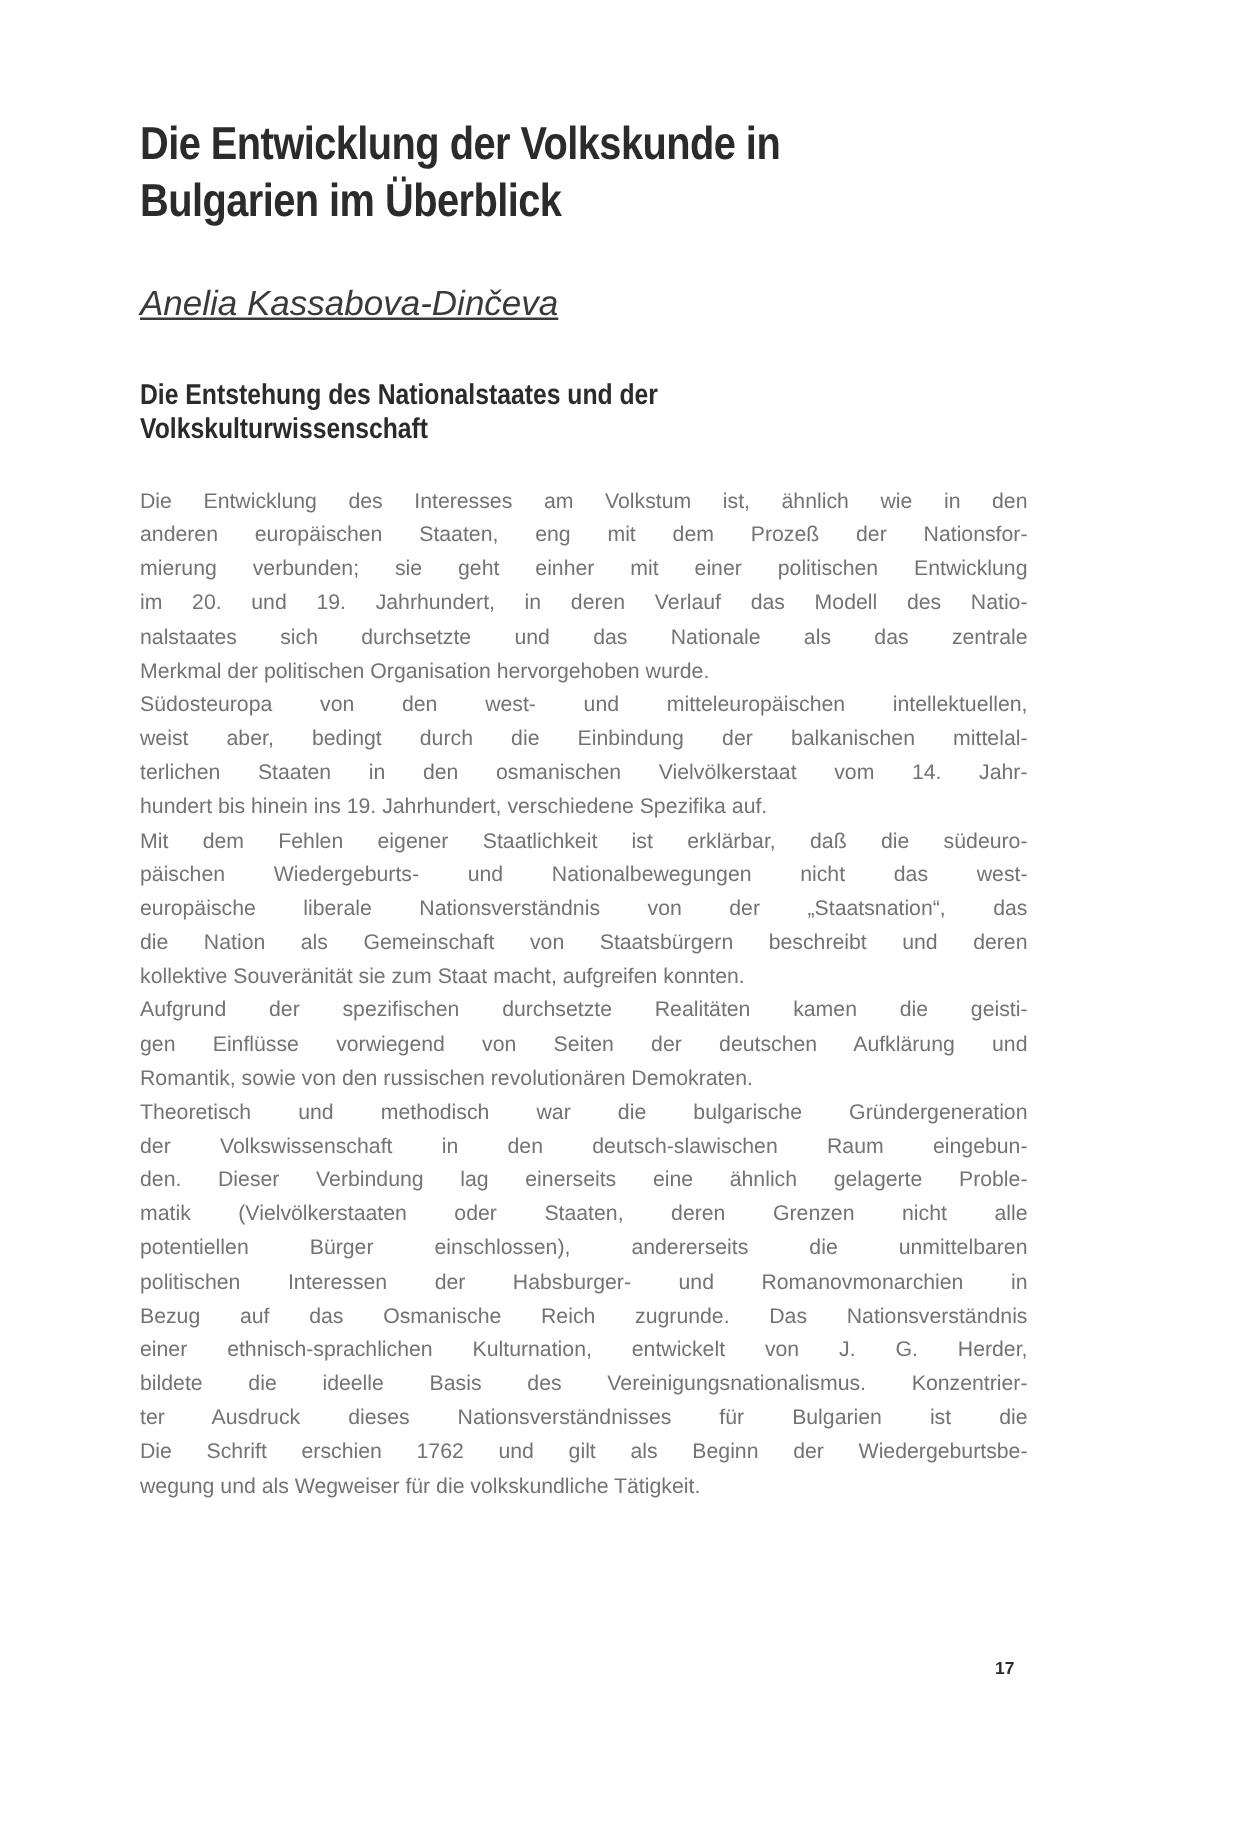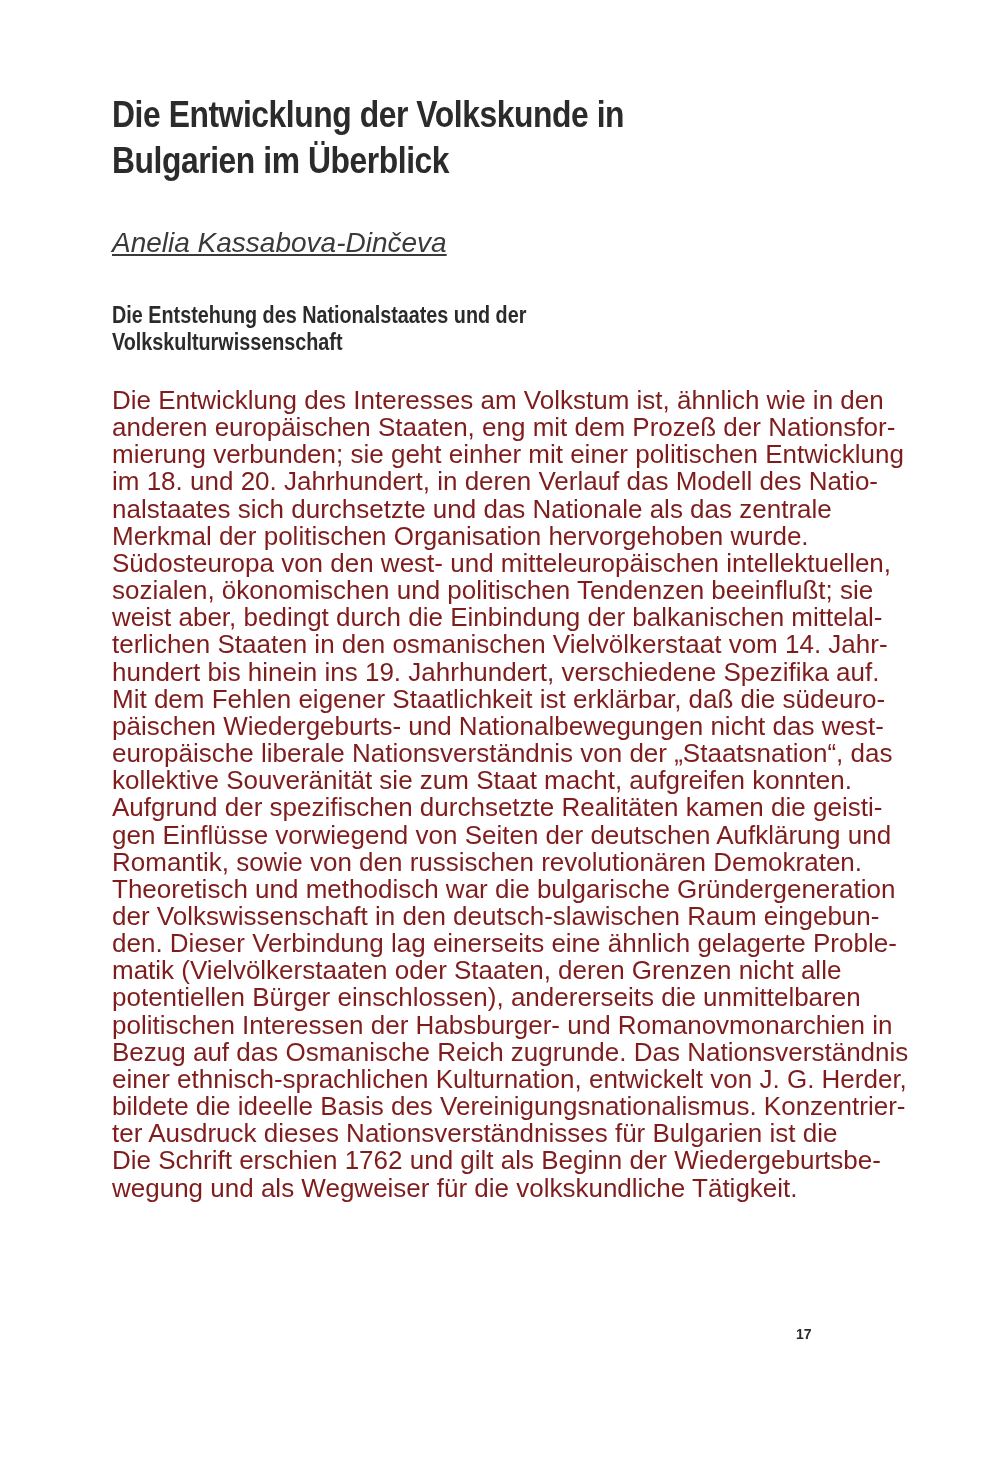--- a/index.html
+++ b/index.html
@@ -17,22 +17,22 @@
     margin: 42px 0 0 0; color: #3a3a3a; text-decoration: underline;
   }
   .section-heading {
     font-family: "Liberation Sans", sans-serif;
     font-weight: bold; font-size: 23px; line-height: 27px;
     margin: 42px 0 0 0; color: #2b2b2b;
     transform: scaleX(0.86); transform-origin: left top; width: 820px;
   }
   .body-text {
     font-family: "Liberation Sans", sans-serif;
-    font-size: 26px; line-height: 27.15px;
-    margin: 31px 0 0 0; color: #7f1d1d;
+    font-size: 17px; line-height: 27.15px;
+    margin: 31px 0 0 0; color: #737373;
     text-align: justify; hyphens: none;
   }
   .body-text span.line { display: block; text-align: justify; text-align-last: justify; white-space: nowrap; }
   .body-text span.line.last { text-align-last: left; }
   .page-number {
     position: absolute; left: 796px; top: 1326px;
     font-family: "Liberation Sans", sans-serif;
     font-weight: bold; font-size: 14px; color: #2b2b2b;
   }
 </style>
@@ -46,31 +46,31 @@
   </h1>
   <p class="author">Anelia Kassabova-Dinčeva</p>
   <h2 class="section-heading">
     <span style="display:block">Die Entstehung des Nationalstaates und der</span>
     <span style="display:block">Volkskulturwissenschaft</span>
   </h2>
   <div class="body-text" id="body-text">
       <span class="line">Die Entwicklung des Interesses am Volkstum ist, ähnlich wie in den</span>
       <span class="line">anderen europäischen Staaten, eng mit dem Prozeß der Nationsfor-</span>
       <span class="line">mierung verbunden; sie geht einher mit einer politischen Entwicklung</span>
-      <span class="line">im 18. und 20. Jahrhundert, in deren Verlauf das Modell des Natio-</span>
+      <span class="line">im 20. und 19. Jahrhundert, in deren Verlauf das Modell des Natio-</span>
       <span class="line">nalstaates sich durchsetzte und das Nationale als das zentrale</span>
       <span class="line last">Merkmal der politischen Organisation hervorgehoben wurde.</span>
       <span class="line">Südosteuropa von den west- und mitteleuropäischen intellektuellen,</span>
-      <span class="line">sozialen, ökonomischen und politischen Tendenzen beeinflußt; sie</span>
       <span class="line">weist aber, bedingt durch die Einbindung der balkanischen mittelal-</span>
       <span class="line">terlichen Staaten in den osmanischen Vielvölkerstaat vom 14. Jahr-</span>
       <span class="line last">hundert bis hinein ins 19. Jahrhundert, verschiedene Spezifika auf.</span>
       <span class="line">Mit dem Fehlen eigener Staatlichkeit ist erklärbar, daß die südeuro-</span>
       <span class="line">päischen Wiedergeburts- und Nationalbewegungen nicht das west-</span>
       <span class="line">europäische liberale Nationsverständnis von der „Staatsnation“, das</span>
+      <span class="line">die Nation als Gemeinschaft von Staatsbürgern beschreibt und deren</span>
       <span class="line last">kollektive Souveränität sie zum Staat macht, aufgreifen konnten.</span>
       <span class="line">Aufgrund der spezifischen durchsetzte Realitäten kamen die geisti-</span>
       <span class="line">gen Einflüsse vorwiegend von Seiten der deutschen Aufklärung und</span>
       <span class="line last">Romantik, sowie von den russischen revolutionären Demokraten.</span>
       <span class="line">Theoretisch und methodisch war die bulgarische Gründergeneration</span>
       <span class="line">der Volkswissenschaft in den deutsch-slawischen Raum eingebun-</span>
       <span class="line">den. Dieser Verbindung lag einerseits eine ähnlich gelagerte Proble-</span>
       <span class="line">matik (Vielvölkerstaaten oder Staaten, deren Grenzen nicht alle</span>
       <span class="line">potentiellen Bürger einschlossen), andererseits die unmittelbaren</span>
       <span class="line">politischen Interessen der Habsburger- und Romanovmonarchien in</span>

